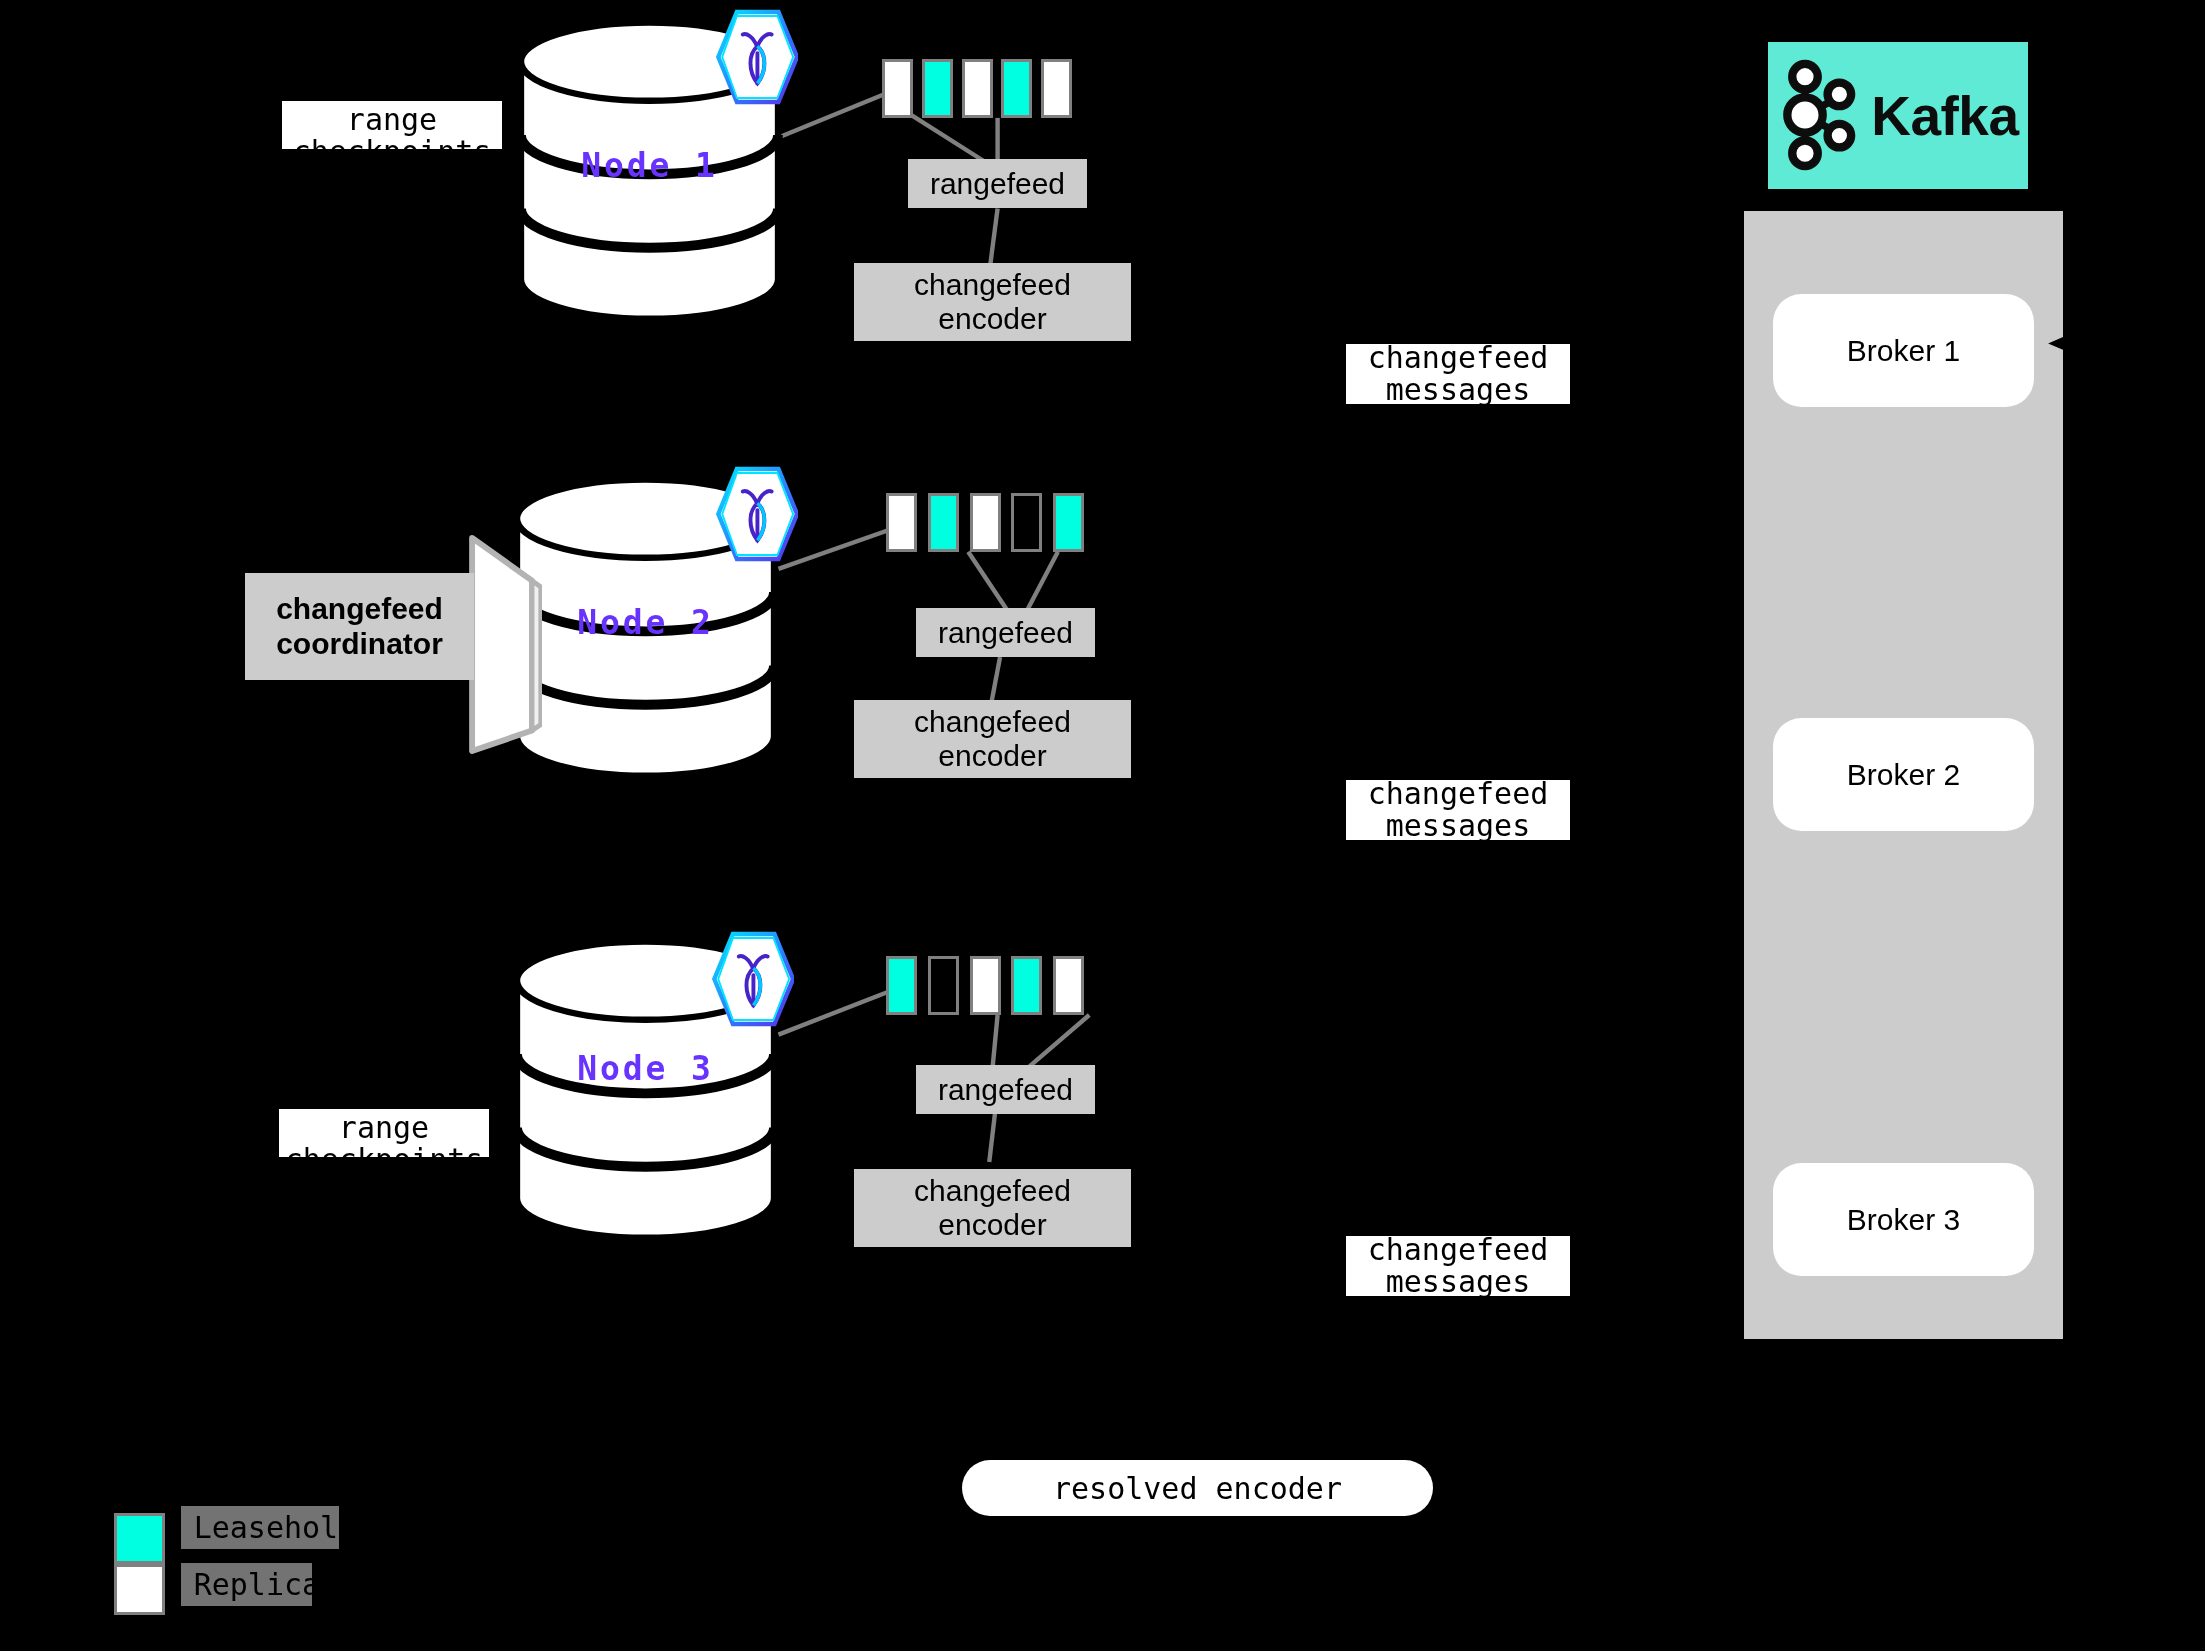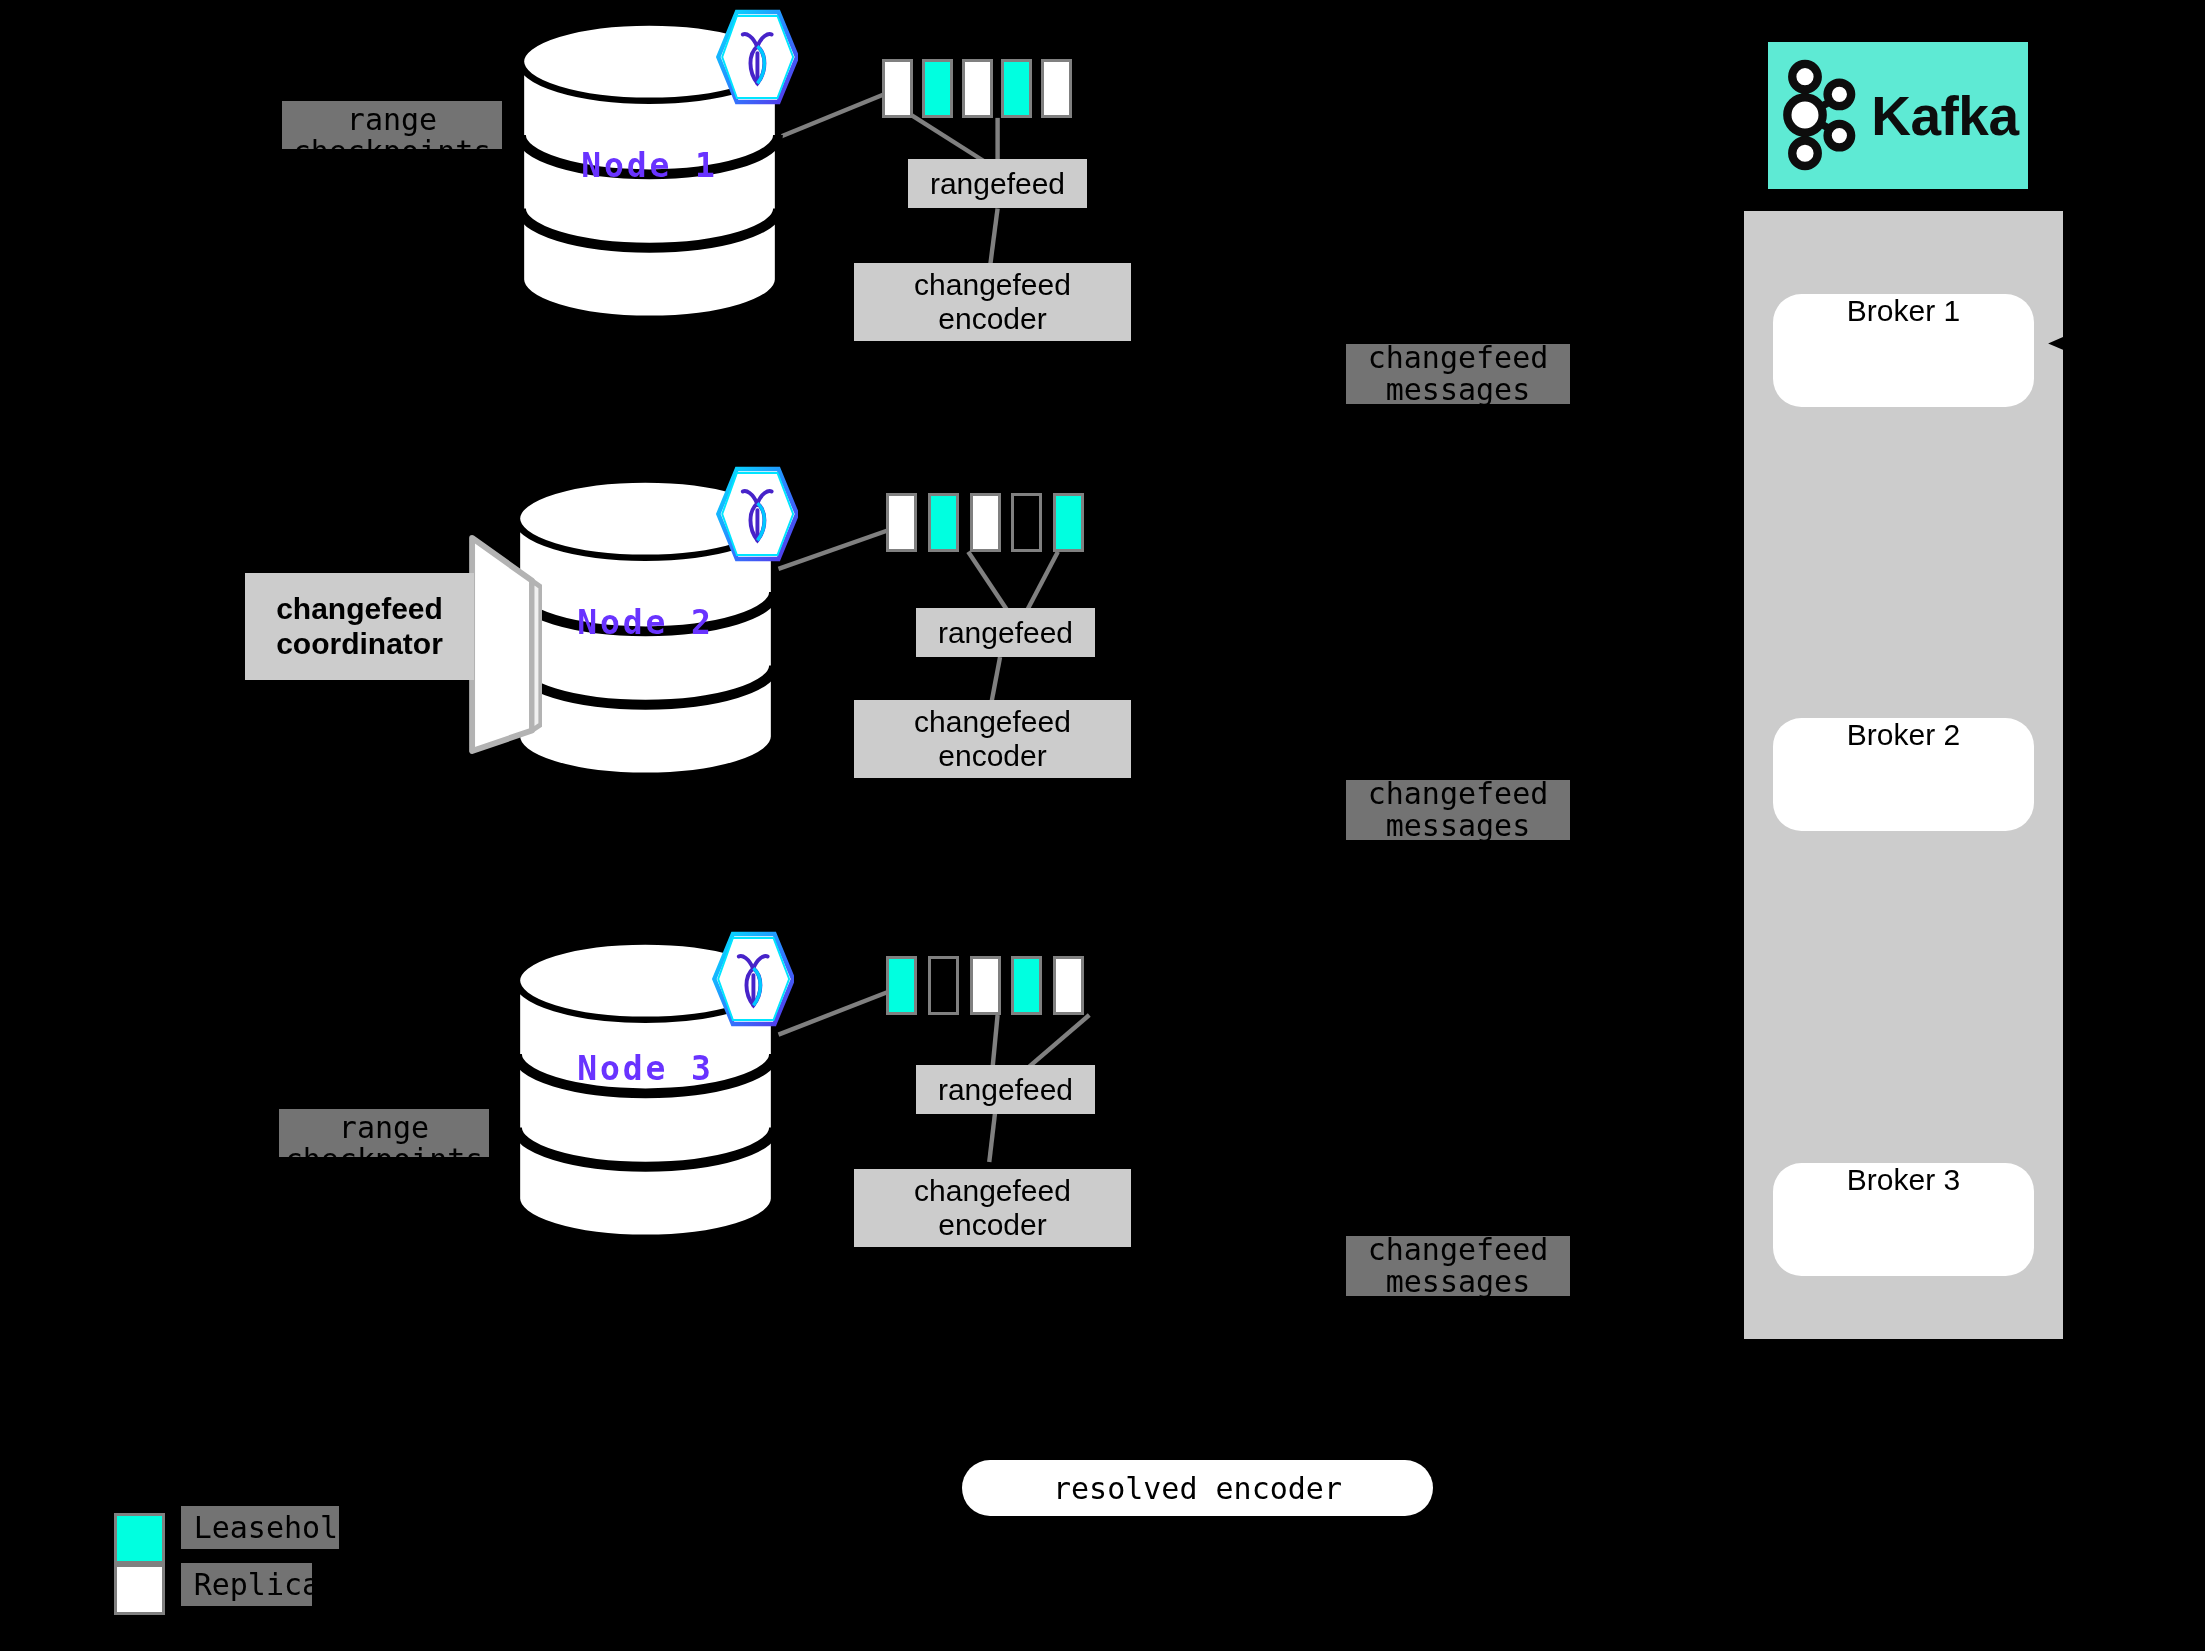--- a/index.html
+++ b/index.html
@@ -15,21 +15,21 @@
     position: relative;
     width: 2205px;
     height: 1652px;
     background: #000000;
     overflow: hidden;
   }
   .abs { position: absolute; }
 
   
   .wlabel {
-    background: #737373;
+    background: #ffffff;
     color: #000000;
     font-family: "DejaVu Sans Mono", monospace;
     font-size: 30px;
     line-height: 1.08;
     text-align: center;
     display: flex;
     flex-direction: column;
     align-items: center;
     justify-content: flex-start;
     overflow: visible;
@@ -91,20 +91,21 @@
     font-size: 55px;
     color: #0d0d0d;
     letter-spacing: -0.5px;
   }
   .kafka-panel { background: #cccccc; }
   .broker {
     position: absolute;
     background: #ffffff;
     border-radius: 28.4px;
     display: flex;
+    align-items: center;
     justify-content: center;
     font-family: "Liberation Sans", sans-serif;
     font-size: 30px;
     color: #000000;
     white-space: nowrap;
   }
 
   
   .pill {
     position: absolute;

